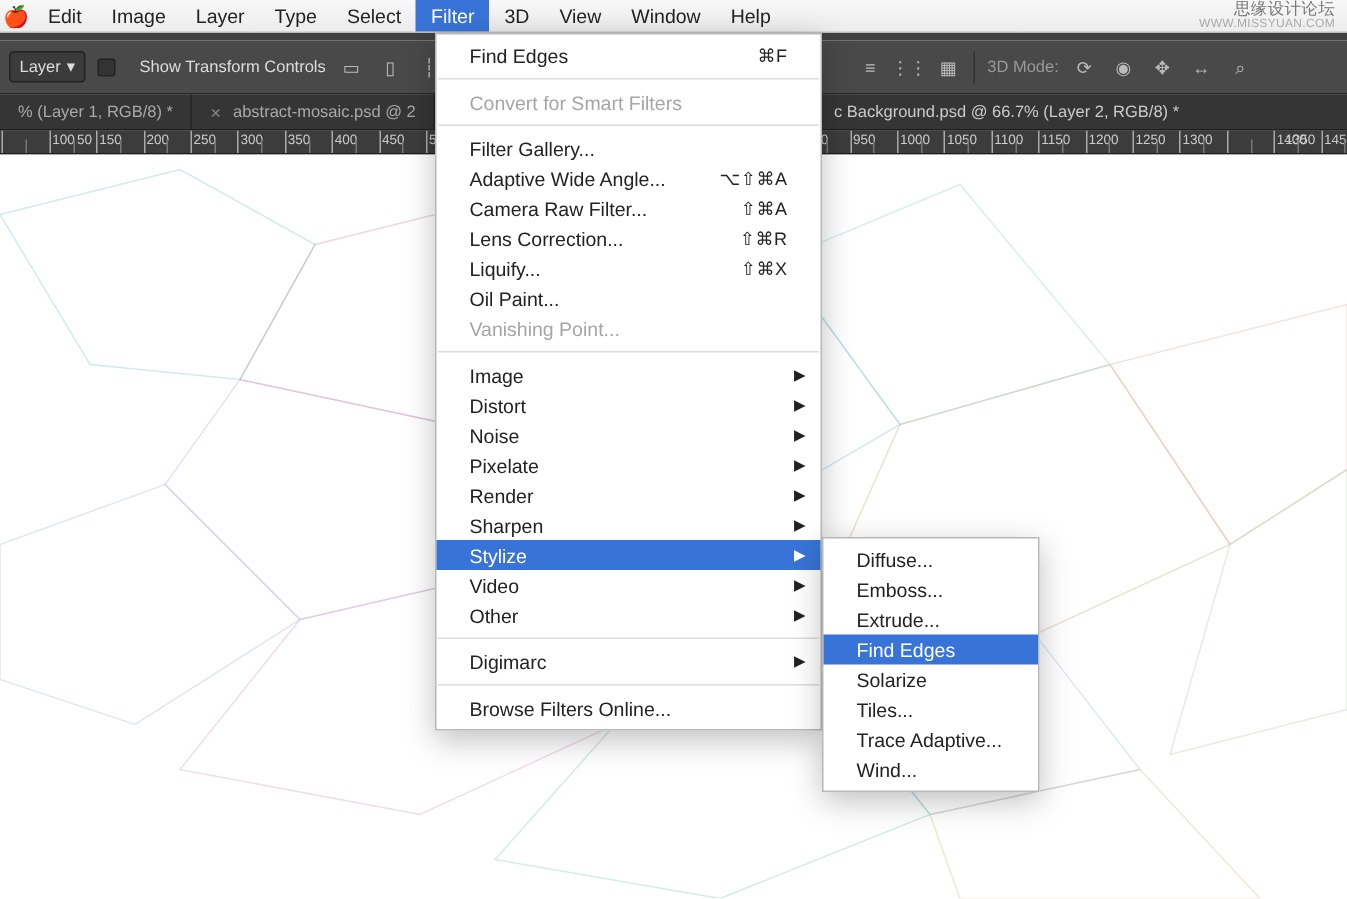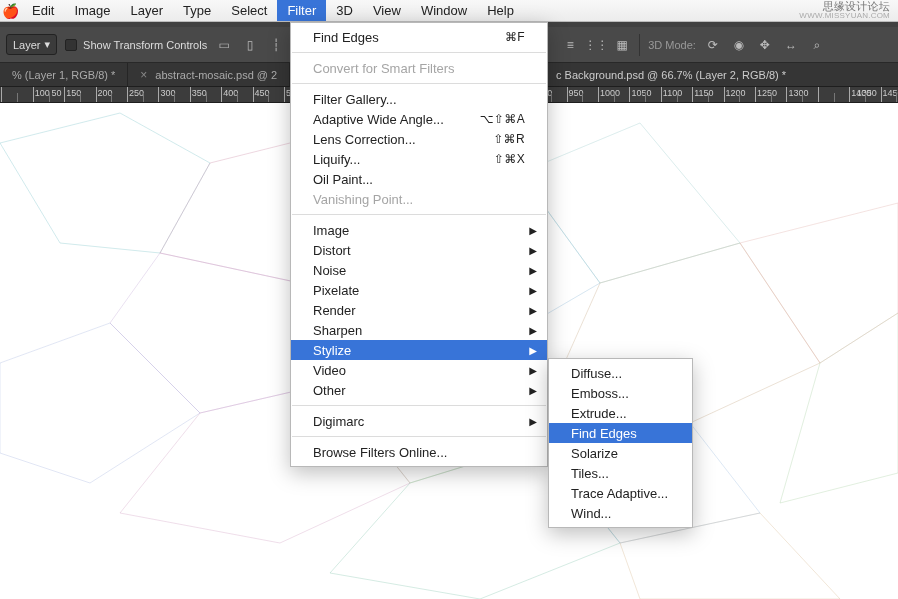--- a/index.html
+++ b/index.html
@@ -71,21 +71,21 @@
   </div>
 </div>
 
 <div class="appbar"></div>
 
 <div class="optbar">
   <div class="sel">
     <span>Layer</span>
       <span>▾</span>
   </div>
-  <div style="display:flex;align-items:flex-end;gap:6px">
+  <div style="display:flex;align-items:flex-end;gap:16px">
     <span class="chk"></span>
     <span>Show Transform Controls</span>
   </div>
   <span class="icn">▭</span>
   <span class="icn">▯</span>
   <span class="icn">┆</span>
   <div class="spacer"></div>
   <span class="icn">≡</span>
   <span class="icn">⋮⋮</span>
   <span class="icn">▦</span>
@@ -234,20 +234,24 @@
   <div class="sep"></div>
   <div id="fg2">
       <div class="row">
         <span>Filter Gallery...</span>
       </div>
       <div class="row">
         <span>Adaptive Wide Angle...</span>
         <span class="sc">⌥⇧⌘A</span>
       </div>
       <div class="row">
+        <span>Camera Raw Filter...</span>
+        <span class="sc">⇧⌘A</span>
+      </div>
+      <div class="row">
         <span>Lens Correction...</span>
         <span class="sc">⇧⌘R</span>
       </div>
       <div class="row">
         <span>Liquify...</span>
         <span class="sc">⇧⌘X</span>
       </div>
       <div class="row">
         <span>Oil Paint...</span>
       </div>

